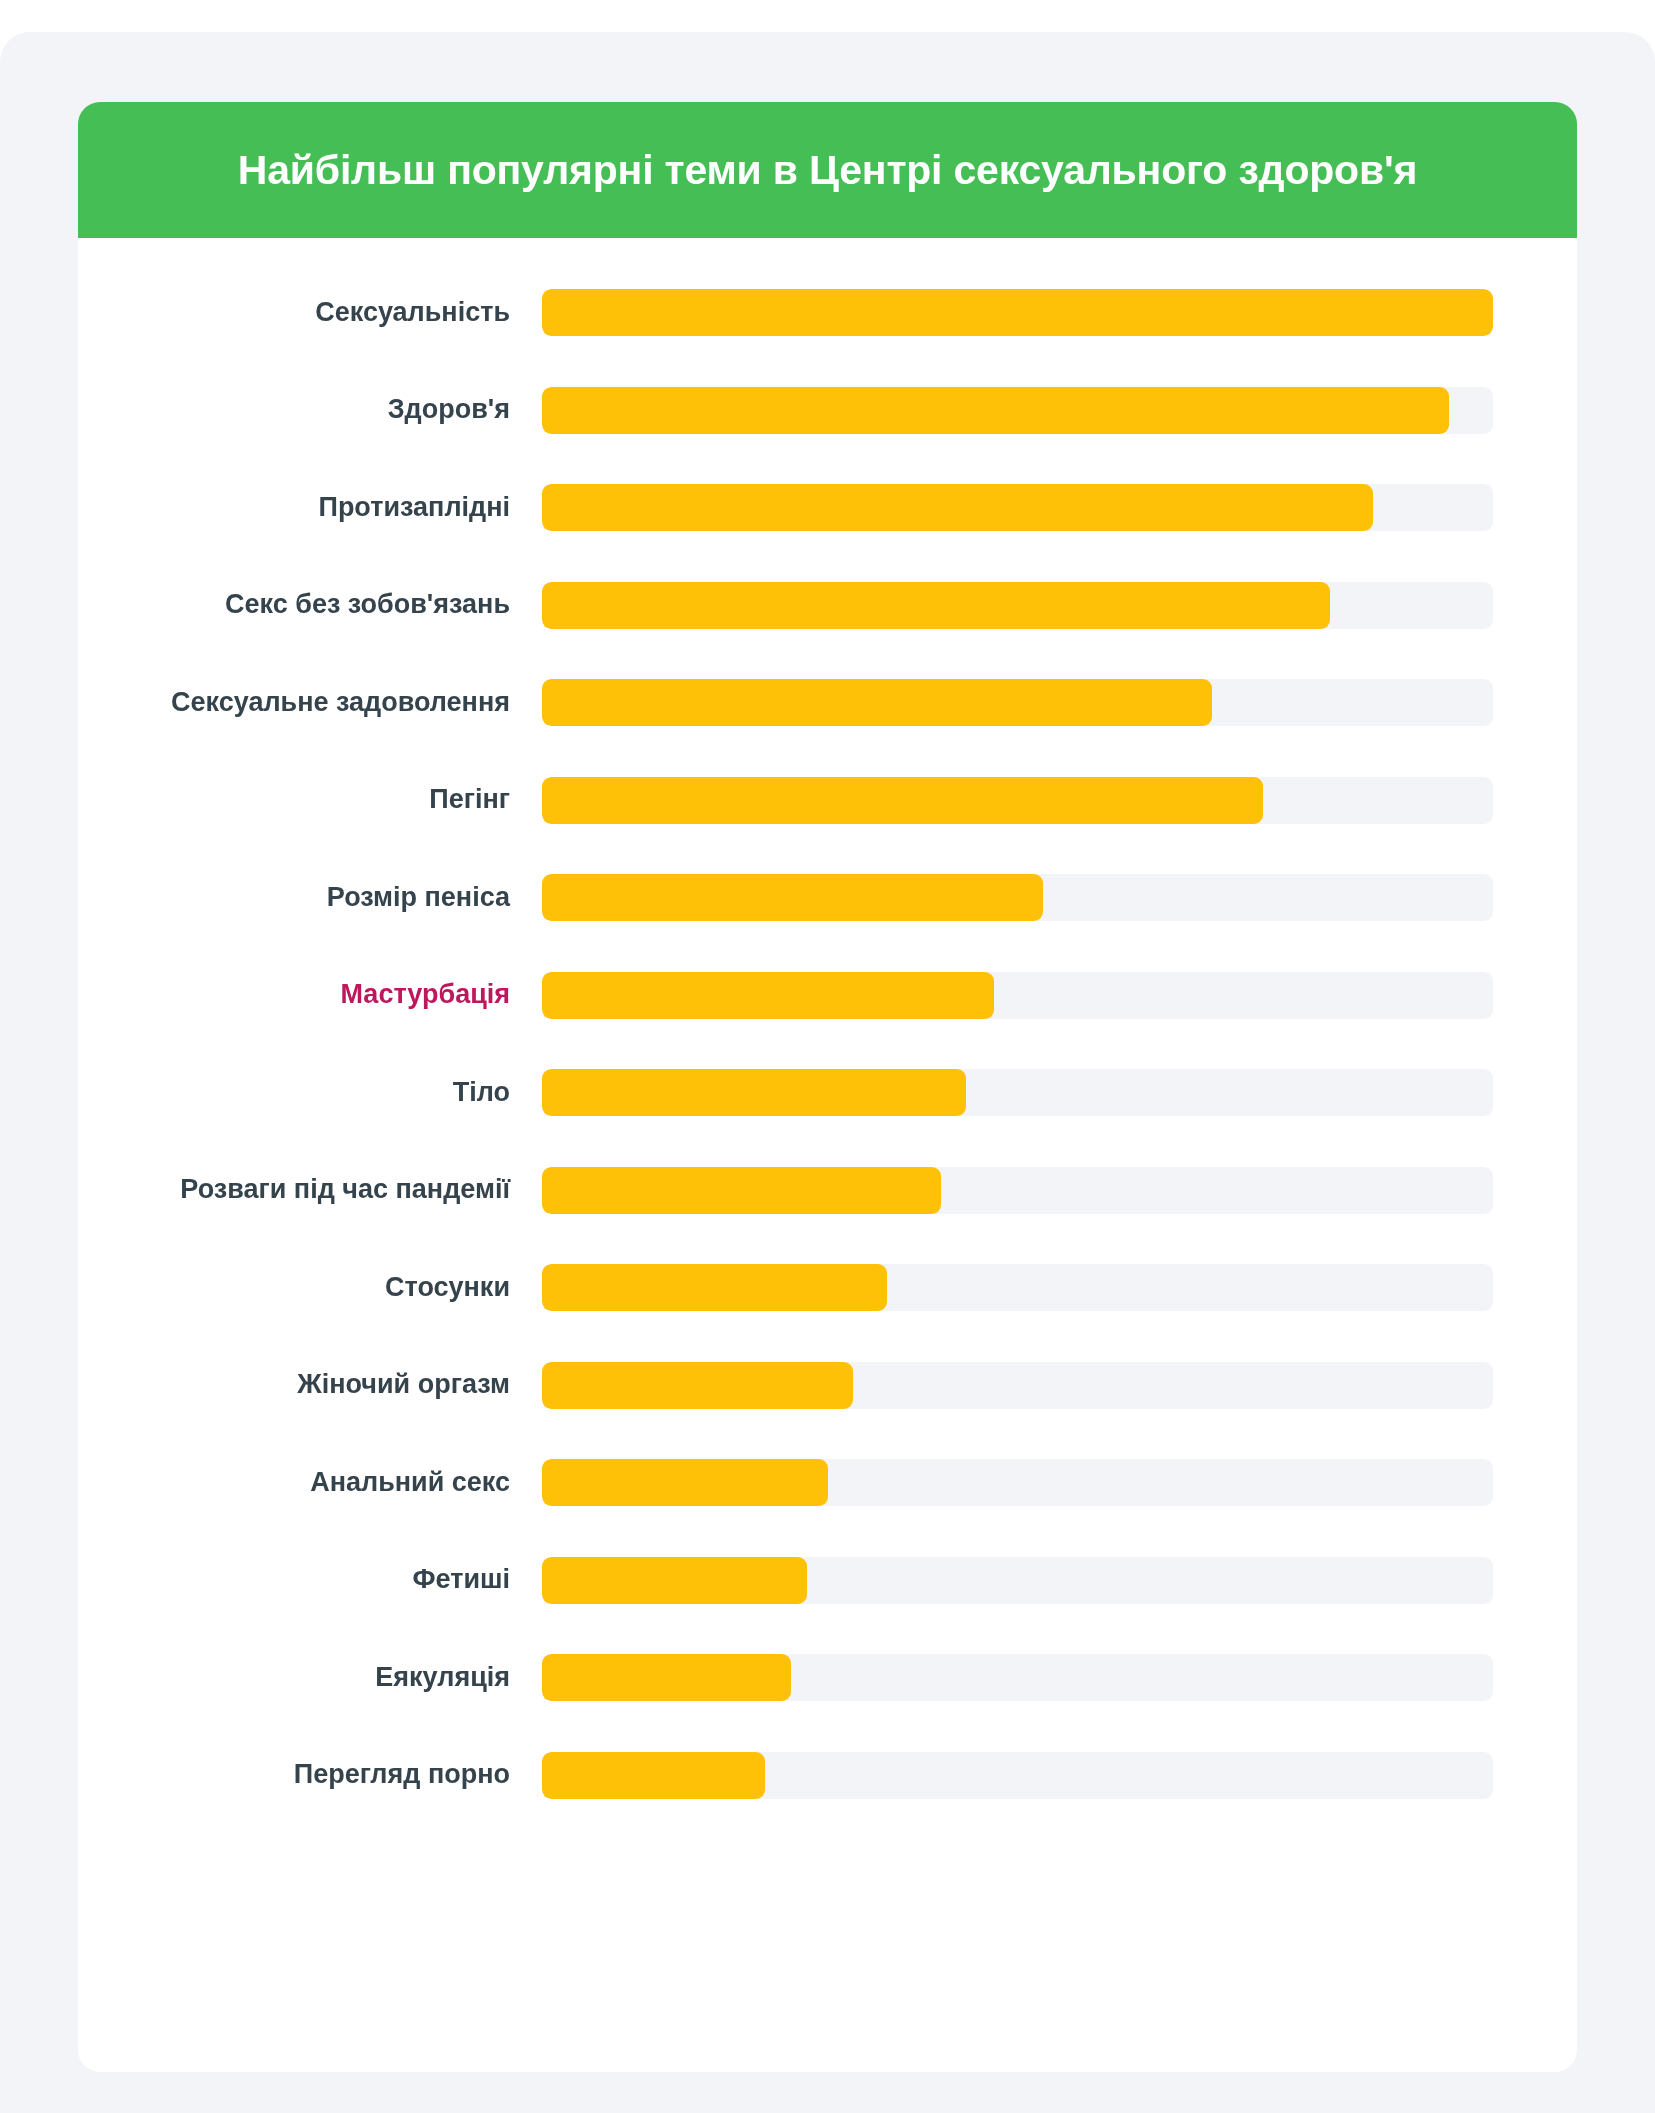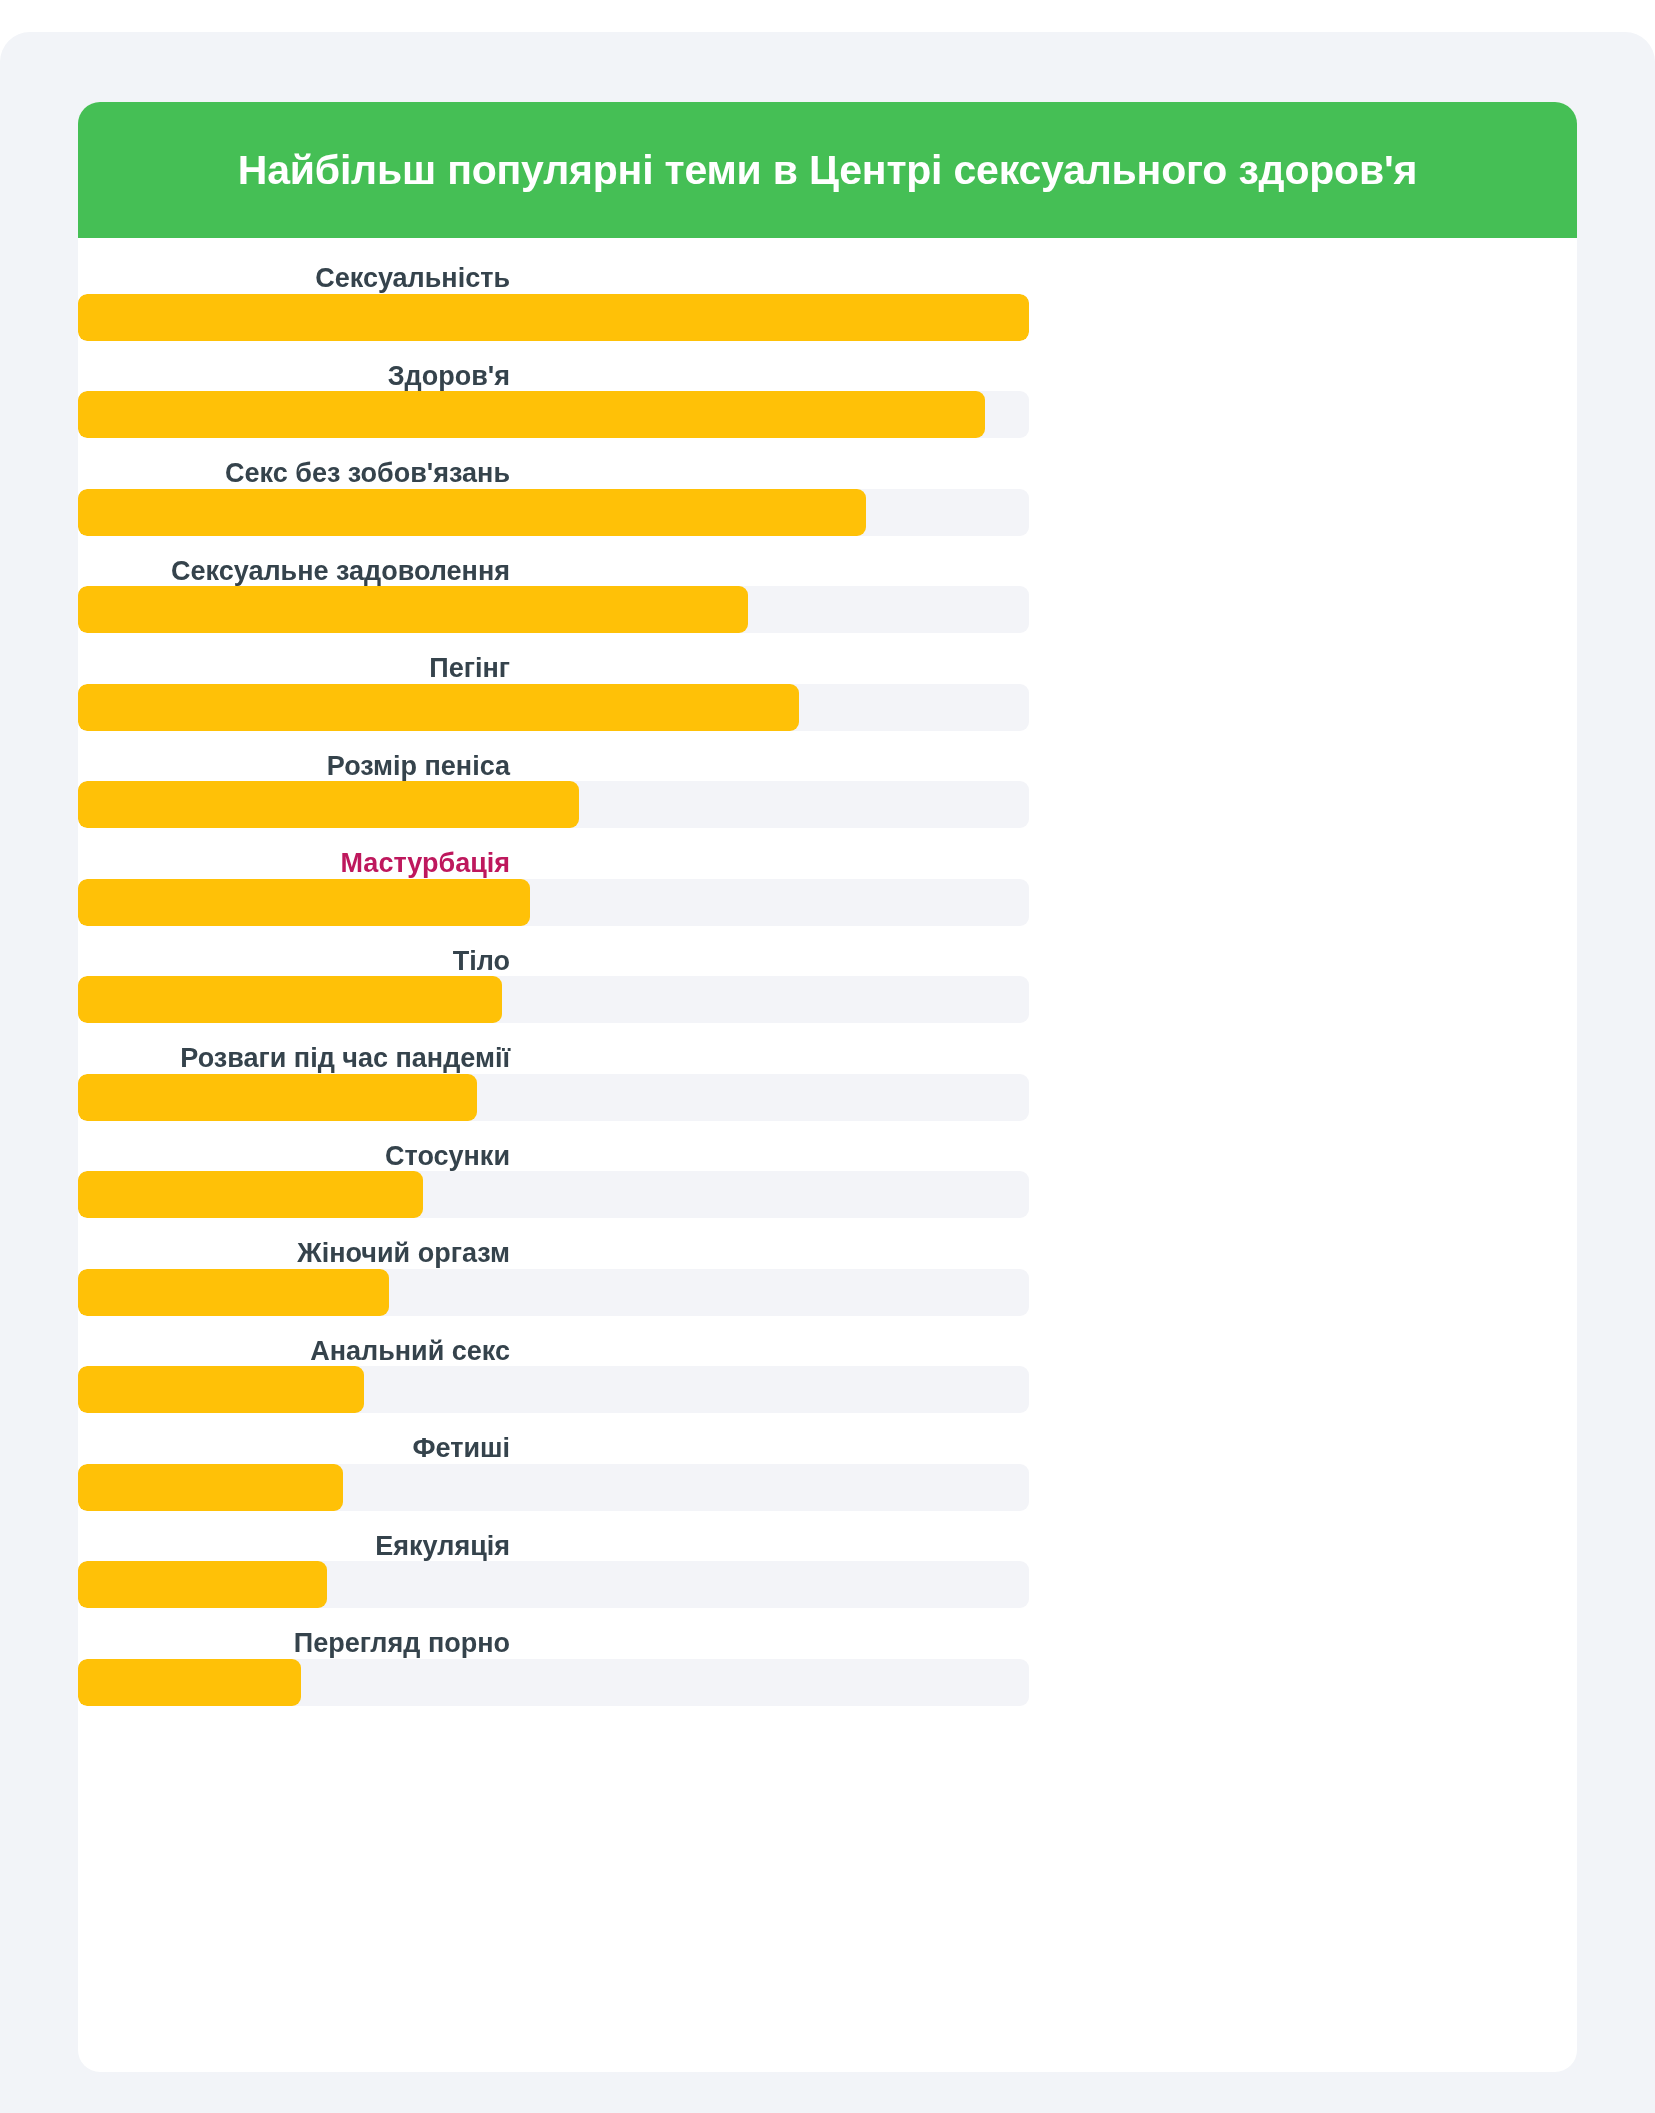--- a/index.html
+++ b/index.html
@@ -53,22 +53,22 @@
     text-align: center;
     white-space: nowrap;
   }
 
   #chart-body {
     padding-top: 26px;
   }
 
   .bar-row {
     display: flex;
+    align-items: center;
     height: 97.5px;
-    flex-direction: column;
   }
 
   .bar-label {
     width: 464px;
     padding-right: 32px;
     text-align: right;
     color: #35434c;
     font-size: 27px;
     font-weight: bold;
     line-height: 1.1;
@@ -111,20 +111,26 @@
             <div class="bar-fill" style="width: 100%; background: rgb(255, 193, 7);"></div>
           </div>
         </div>
         <div class="bar-row">
           <div class="bar-label" style="color: rgb(53, 67, 76);">Здоров'я</div>
           <div class="bar-track" style="background: rgb(243, 244, 248);">
             <div class="bar-fill" style="width: 95.4%; background: rgb(255, 193, 7);"></div>
           </div>
         </div>
         <div class="bar-row">
+          <div class="bar-label" style="color: rgb(53, 67, 76);">Протизаплідні</div>
+          <div class="bar-track" style="background: rgb(243, 244, 248);">
+            <div class="bar-fill" style="width: 87.4%; background: rgb(255, 193, 7);"></div>
+          </div>
+        </div>
+        <div class="bar-row">
           <div class="bar-label" style="color: rgb(53, 67, 76);">Секс без зобов'язань</div>
           <div class="bar-track" style="background: rgb(243, 244, 248);">
             <div class="bar-fill" style="width: 82.9%; background: rgb(255, 193, 7);"></div>
           </div>
         </div>
         <div class="bar-row">
           <div class="bar-label" style="color: rgb(53, 67, 76);">Сексуальне задоволення</div>
           <div class="bar-track" style="background: rgb(243, 244, 248);">
             <div class="bar-fill" style="width: 70.5%; background: rgb(255, 193, 7);"></div>
           </div>

